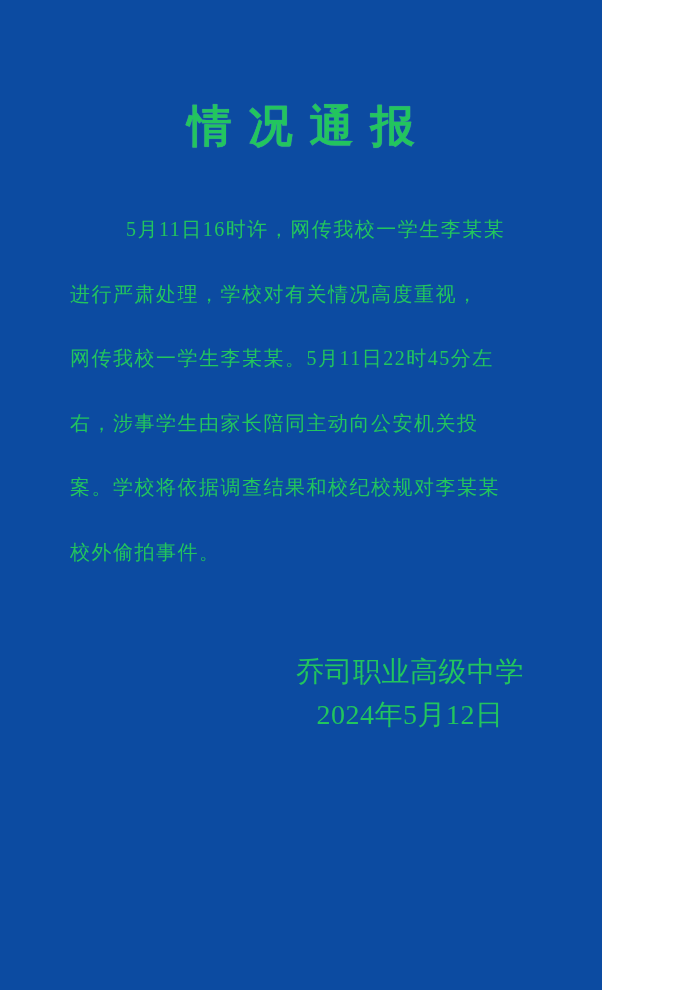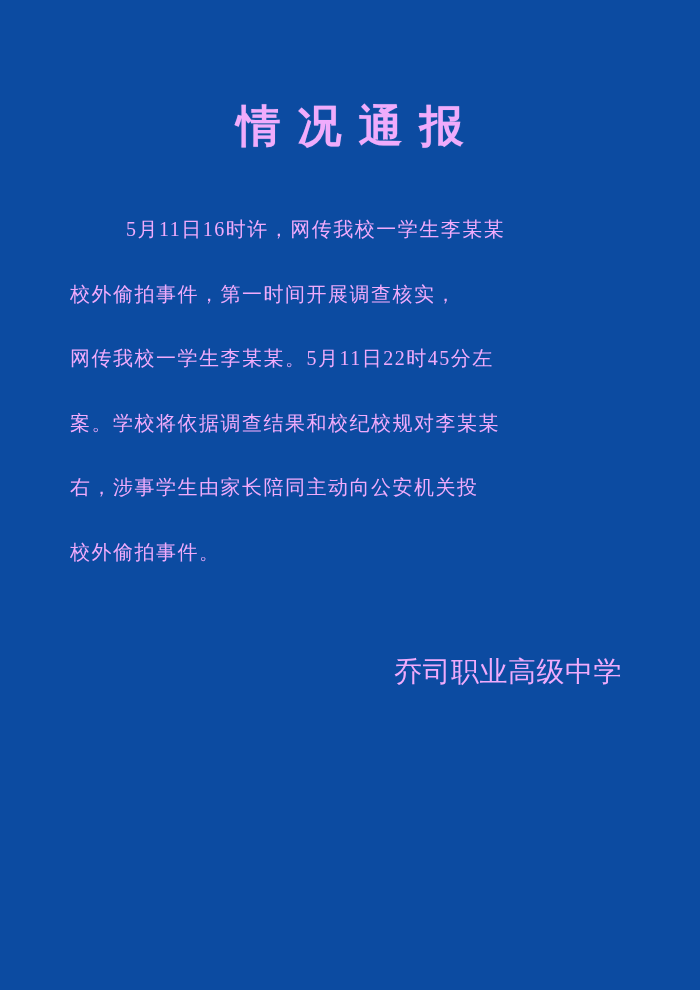--- a/index.html
+++ b/index.html
@@ -1,25 +1,25 @@
 <!DOCTYPE html>
 <html><head>
 <meta charset="utf-8">
 <style>
   html, body {
     margin: 0;
     padding: 0;
   }
   .page {
     position: relative;
-    width: 700px;
+    width: 602px;
     height: 990px;
     overflow: hidden;
     background: #0c4ba1;
-    color: #f0abfc;
+    color: #22c55e;
     font-family: "Liberation Serif", serif;
     -webkit-font-smoothing: antialiased;
   }
   .title {
     position: absolute;
     top: 96px;
     left: 0;
     right: 0;
     margin: 0;
     height: 62px;
@@ -63,24 +63,25 @@
 </style>
 </head>
 <body>
 
 <div class="page">
 
   <h1 class="title">情况通报</h1>
 
   <div class="body-block">
     <div class="body-line first">5月11日16时许，网传我校一学生李某某</div>
-    <div class="body-line">校外偷拍事件，第一时间开展调查核实，</div>
+    <div class="body-line">进行严肃处理，学校对有关情况高度重视，</div>
     <div class="body-line">网传我校一学生李某某。5月11日22时45分左</div>
+    <div class="body-line">右，涉事学生由家长陪同主动向公安机关投</div>
     <div class="body-line">案。学校将依据调查结果和校纪校规对李某某</div>
-    <div class="body-line">右，涉事学生由家长陪同主动向公安机关投</div>
     <div class="body-line">校外偷拍事件。</div>
   </div>
 
   <div class="signature-block">
     <div class="sig-line">乔司职业高级中学</div>
+    <div class="sig-line">2024年5月12日</div>
   </div>
 
 </div>
 
 </body></html>

